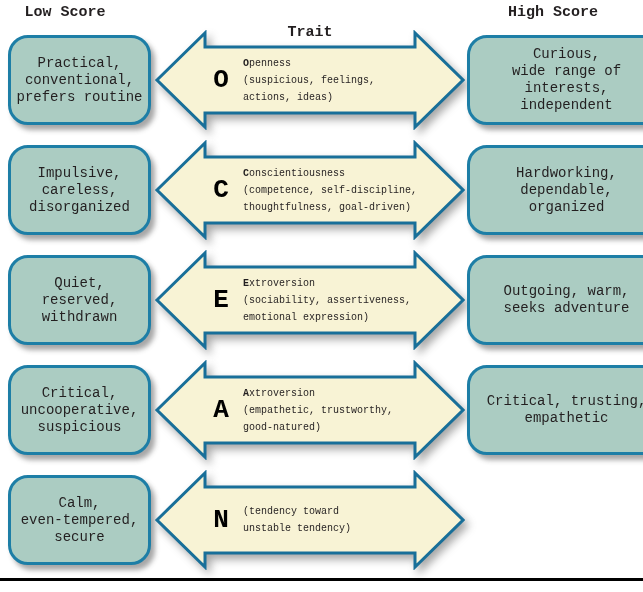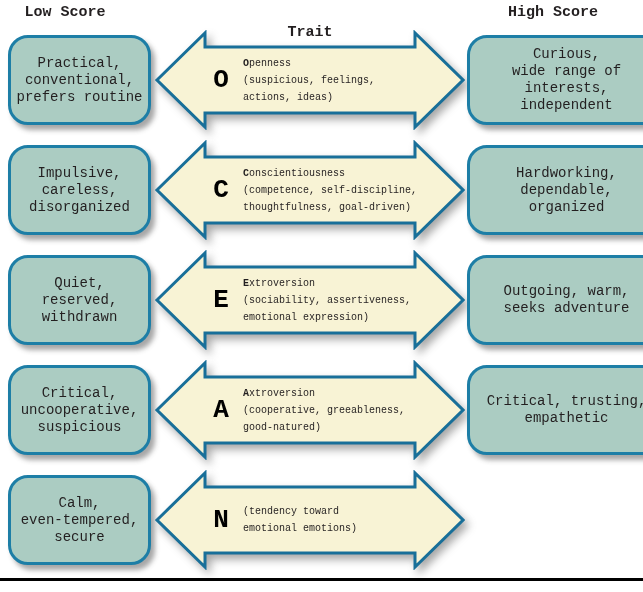--- a/index.html
+++ b/index.html
@@ -173,38 +173,38 @@
     <div class="trait-box low-box">Critical,
 uncooperative,
 suspicious</div>
     <div class="arrow-wrap">
       <svg class="arrow-svg" width="310" height="100" viewBox="0 0 310 100">
         <polygon points="2,50 50,3 50,17 260,17 260,3 308,50 260,97 260,83 50,83 50,97" fill="#f8f3d5" stroke="#186f99" stroke-width="3" stroke-linejoin="miter"></polygon>
       </svg>
       <div class="arrow-letter">A</div>
       <div class="arrow-text">
         <div><span class="trait-first">A</span><span>xtroversion</span></div>
-        <div class="trait-desc">(cooperative, greeableness,
+        <div class="trait-desc">(empathetic, trustworthy,
 good-natured)</div>
       </div>
     </div>
     <div class="trait-box high-box">Critical, trusting,
 empathetic</div>
   </div>
 
   <div class="row r4">
     <div class="trait-box low-box">Calm,
 even-tempered,
 secure</div>
     <div class="arrow-wrap">
       <svg class="arrow-svg" width="310" height="100" viewBox="0 0 310 100">
         <polygon points="2,50 50,3 50,17 260,17 260,3 308,50 260,97 260,83 50,83 50,97" fill="#f8f3d5" stroke="#186f99" stroke-width="3" stroke-linejoin="miter"></polygon>
       </svg>
       <div class="arrow-letter">N</div>
       <div class="arrow-text">
         <div class="trait-desc">(tendency toward
-emotional emotions)</div>
+unstable tendency)</div>
       </div>
     </div>
   </div>
 
   <div class="footer-line"></div>
 </div>
 
 </body></html>

